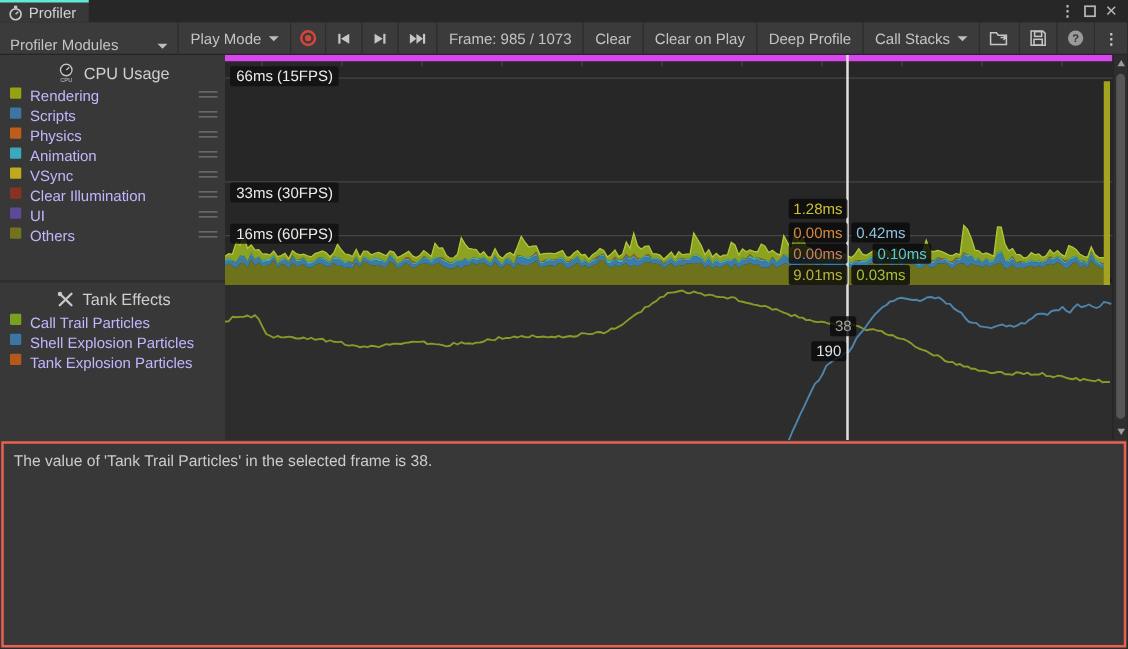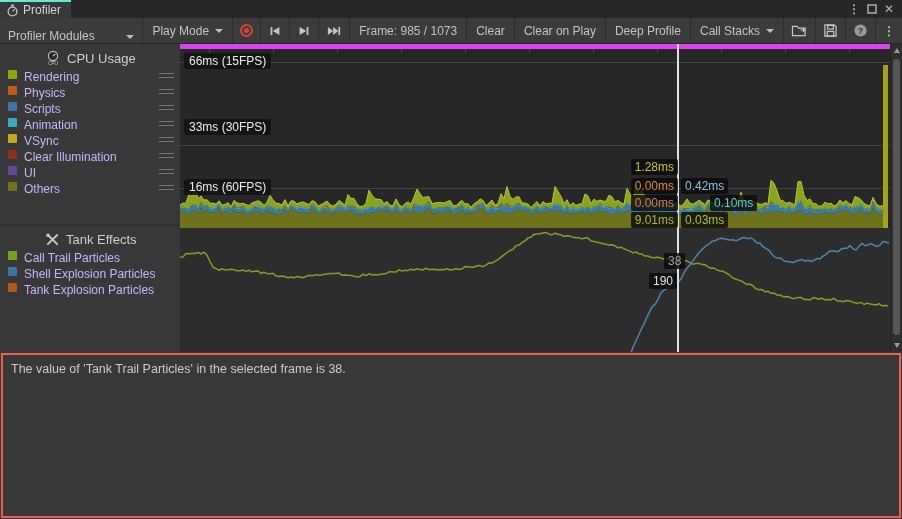--- a/index.html
+++ b/index.html
@@ -167,30 +167,30 @@
         <div class="legend" id="cpu-legend">
             <div class="leg-row">
               <span class="swatch" style="background: rgb(147, 164, 16);"></span>
               <span class="leg-label">Rendering</span>
               <span class="handle">
                 <i></i>
                 <i></i>
               </span>
             </div>
             <div class="leg-row">
+              <span class="swatch" style="background: rgb(61, 118, 164);"></span>
+              <span class="leg-label">Scripts</span>
+              <span class="handle">
+                <i></i>
+                <i></i>
+              </span>
+            </div>
+            <div class="leg-row">
               <span class="swatch" style="background: rgb(192, 92, 28);"></span>
               <span class="leg-label">Physics</span>
-              <span class="handle">
-                <i></i>
-                <i></i>
-              </span>
-            </div>
-            <div class="leg-row">
-              <span class="swatch" style="background: rgb(61, 118, 164);"></span>
-              <span class="leg-label">Scripts</span>
               <span class="handle">
                 <i></i>
                 <i></i>
               </span>
             </div>
             <div class="leg-row">
               <span class="swatch" style="background: rgb(59, 169, 189);"></span>
               <span class="leg-label">Animation</span>
               <span class="handle">
                 <i></i>
@@ -266,21 +266,21 @@
             <path d="M0 160.1L3 159.0L6 160.0L9 160.9L12 156.4L15 155.9L18 160.8L21 154.6L24 158.9L27 156.6L30 160.9L33 159.9L36 159.6L39 156.5L42 162.3L45 159.7L48 158.5L51 162.0L54 156.6L57 160.1L60 160.2L63 158.4L66 162.0L69 161.9L72 160.4L75 157.8L78 158.2L81 160.0L84 162.0L87 158.1L90 158.2L93 159.3L96 162.1L99 160.2L102 163.2L105 157.4L108 162.6L111 157.1L114 158.6L117 160.4L120 158.8L123 159.7L126 160.2L129 161.3L132 155.6L135 158.5L138 163.2L141 161.0L144 159.3L147 159.2L150 162.5L153 162.2L156 159.7L159 157.7L162 158.1L165 161.3L168 157.9L171 157.6L174 159.7L177 160.8L180 162.7L183 161.7L186 159.9L189 160.3L192 158.0L195 160.4L198 158.2L201 159.0L204 158.7L207 157.6L210 160.3L213 161.8L216 156.0L219 160.5L222 162.9L225 158.4L228 159.1L231 162.5L234 157.0L237 156.7L240 157.5L243 158.5L246 156.7L249 155.4L252 161.3L255 161.4L258 159.8L261 159.5L264 160.4L267 158.1L270 158.5L273 161.6L276 161.8L279 158.9L282 156.6L285 161.5L288 159.8L291 162.8L294 160.4L297 158.8L300 155.6L303 155.7L306 161.5L309 161.1L312 158.4L315 160.5L318 160.5L321 156.4L324 159.0L327 156.7L330 159.7L333 158.7L336 156.4L339 156.8L342 159.0L345 158.1L348 159.5L351 163.4L354 160.4L357 158.0L360 161.5L363 159.4L366 159.3L369 159.2L372 159.0L375 155.8L378 156.2L381 158.0L384 161.9L387 157.7L390 162.7L393 159.5L396 161.9L399 161.0L402 159.5L405 160.0L408 158.0L411 162.2L414 158.6L417 159.3L420 157.2L423 158.9L426 158.4L429 160.4L432 159.3L435 161.7L438 157.6L441 160.9L444 159.2L447 155.1L450 156.7L453 160.6L456 157.3L459 158.3L462 157.0L465 157.9L468 157.6L471 158.9L474 161.3L477 159.6L480 160.5L483 160.4L486 160.4L489 160.2L492 161.6L495 158.3L498 160.4L501 163.0L504 160.1L507 161.4L510 160.9L513 160.9L516 158.5L519 156.6L522 159.5L525 162.1L528 155.7L531 158.0L534 162.0L537 156.1L540 162.7L543 159.1L546 158.4L549 159.2L552 159.0L555 163.5L558 161.2L561 157.1L564 161.2L567 161.6L570 157.5L573 159.7L576 158.9L579 161.3L582 162.7L585 158.6L588 159.7L591 155.0L594 156.6L597 155.9L600 159.8L603 158.6L606 161.4L609 158.0L612 161.3L615 160.6L618 154.5L621 152.9L624 159.8L627 160.8L630 158.3L633 162.0L636 161.8L639 161.2L642 161.3L645 160.1L648 161.0L651 160.6L654 161.3L657 159.9L660 157.8L663 159.0L666 156.7L669 159.5L672 162.0L675 159.5L678 157.9L681 156.6L684 160.9L687 160.9L690 162.4L693 154.4L696 160.0L699 162.1L702 163.4L705 161.0L708 162.6L708 165.4L705 164.2L702 165.8L699 164.4L696 162.7L693 158.8L690 165.5L687 163.2L684 165.2L681 160.4L678 161.6L675 165.0L672 165.8L669 162.3L666 160.5L663 162.7L660 162.0L657 162.9L654 164.7L651 163.3L648 165.2L645 163.6L642 164.2L639 165.3L636 165.1L633 165.7L630 162.5L627 165.2L624 165.9L621 161.0L618 161.8L615 162.9L612 164.7L609 162.5L606 164.9L603 162.9L600 163.2L597 161.8L594 164.3L591 161.9L588 161.7L585 163.0L582 165.9L579 163.7L576 161.3L573 162.0L570 161.5L567 164.8L564 165.1L561 161.6L558 164.7L555 165.8L552 163.3L549 161.6L546 161.2L543 162.5L540 165.1L537 159.2L534 165.9L531 161.1L528 158.6L525 164.6L522 162.0L519 161.2L516 161.7L513 165.0L510 163.6L507 165.6L504 162.8L501 165.5L498 164.3L495 161.8L492 165.9L489 163.0L486 164.7L483 164.8L480 164.0L477 162.0L474 164.2L471 162.4L468 161.9L465 162.8L462 162.2L459 163.4L456 163.4L453 164.7L450 161.3L447 162.2L444 163.6L441 165.2L438 161.8L435 164.9L432 165.1L429 165.0L426 162.0L423 163.4L420 161.2L417 162.5L414 162.9L411 165.6L408 161.8L405 165.7L402 161.7L399 163.6L396 165.1L393 163.8L390 165.6L387 162.5L384 165.4L381 161.2L378 161.5L375 162.2L372 161.7L369 161.7L366 163.5L363 162.8L360 164.5L357 161.6L354 163.3L351 165.9L348 162.3L345 162.0L342 161.4L339 160.7L336 160.5L333 163.0L330 163.9L327 163.3L324 164.3L321 161.5L318 162.6L315 164.8L312 162.5L309 165.1L306 163.6L303 158.9L300 159.0L297 162.3L294 163.4L291 164.9L288 163.1L285 164.4L282 160.9L279 163.4L276 165.2L273 165.1L270 161.3L267 161.6L264 164.0L261 163.1L258 163.3L255 164.4L252 164.5L249 159.2L246 161.5L243 163.0L240 162.9L237 163.1L234 161.6L231 165.5L228 162.5L225 161.8L222 165.1L219 164.1L216 160.3L213 164.8L210 162.7L207 161.6L204 161.2L201 162.9L198 160.9L195 163.7L192 162.9L189 166.0L186 163.3L183 165.7L180 165.8L177 165.0L174 163.5L171 160.9L168 162.4L165 163.4L162 161.7L159 162.0L156 162.1L153 164.3L150 165.3L147 162.4L144 161.6L141 164.8L138 165.5L135 161.5L132 159.9L129 164.6L126 164.3L123 162.7L120 163.2L117 163.2L114 161.3L111 159.9L108 164.8L105 161.2L102 165.5L99 164.9L96 165.3L93 163.4L90 163.8L87 161.2L84 164.4L81 164.2L78 162.2L75 161.7L72 162.9L69 165.2L66 165.0L63 162.1L60 163.5L57 163.8L54 161.0L51 165.8L48 162.8L45 162.0L42 165.2L39 159.0L36 162.4L33 163.8L30 163.8L27 160.9L24 163.6L21 158.5L18 165.0L15 161.1L12 161.8L9 165.8L6 163.5L3 161.7L0 163.8Z" fill="#3e7ba5"></path>
             <path d="M0 159.3L3 157.4L6 159.4L9 160.1L12 155.4L15 154.9L18 160.1L21 152.9L24 158.2L27 155.9L30 159.5L33 158.1L36 158.1L39 155.1L42 161.5L45 158.1L48 157.7L51 161.0L54 155.8L57 159.0L60 158.9L63 157.4L66 160.6L69 160.3L72 159.3L75 157.2L78 156.8L81 158.6L84 160.9L87 156.6L90 156.7L93 158.1L96 160.8L99 159.5L102 162.2L105 155.9L108 161.7L111 156.1L114 157.4L117 159.2L120 157.0L123 158.0L126 158.9L129 160.4L132 154.4L135 157.3L138 162.1L141 160.1L144 158.0L147 157.9L150 161.6L153 160.7L156 159.0L159 156.8L162 156.8L165 159.5L168 156.3L171 156.9L174 158.3L177 159.6L180 161.6L183 160.3L186 158.8L189 159.3L192 157.3L195 158.9L198 157.0L201 157.2L204 157.9L207 156.6L210 159.2L213 160.5L216 155.1L219 159.5L222 161.6L225 157.5L228 157.7L231 161.9L234 156.0L237 155.6L240 156.5L243 156.7L246 155.8L249 153.6L252 160.5L255 160.3L258 158.2L261 158.4L264 159.4L267 157.1L270 156.8L273 160.1L276 160.9L279 157.7L282 155.5L285 160.2L288 158.3L291 162.0L294 158.6L297 157.9L300 154.9L303 154.6L306 159.8L309 159.3L312 157.6L315 159.0L318 158.9L321 155.5L324 157.5L327 155.4L330 158.6L333 157.6L336 155.0L339 155.7L342 157.8L345 157.1L348 158.6L351 162.5L354 159.0L357 156.8L360 160.5L363 157.6L366 158.4L369 158.2L372 157.5L375 154.9L378 154.8L381 156.4L384 160.6L387 156.0L390 161.7L393 157.7L396 160.6L399 159.6L402 158.2L405 159.1L408 157.4L411 160.7L414 156.9L417 158.5L420 155.4L423 157.3L426 156.8L429 159.0L432 158.3L435 160.4L438 156.7L441 159.9L444 158.1L447 154.3L450 155.5L453 159.5L456 156.5L459 157.3L462 156.2L465 157.0L468 156.6L471 158.1L474 159.8L477 158.8L480 159.3L483 158.7L486 158.9L489 159.1L492 160.8L495 157.6L498 158.9L501 161.4L504 159.3L507 160.3L510 159.1L513 159.5L516 156.7L519 155.4L522 157.8L525 161.2L528 154.6L531 157.3L534 160.5L537 154.9L540 161.0L543 158.4L546 157.3L549 158.1L552 157.9L555 161.8L558 159.7L561 156.5L564 160.3L567 159.8L570 156.7L573 159.0L576 157.3L579 160.0L582 161.2L585 157.8L588 158.0L591 154.0L594 154.8L597 155.0L600 158.2L603 157.8L606 160.6L609 157.3L612 159.5L615 159.3L618 153.1L621 151.5L624 159.0L627 159.2L630 156.6L633 161.3L636 160.9L639 160.4L642 160.6L645 158.5L648 160.3L651 159.4L654 160.5L657 159.0L660 156.9L663 157.6L666 156.0L669 157.8L672 160.6L675 158.6L678 156.3L681 155.6L684 159.5L687 160.0L690 161.0L693 152.8L696 158.5L699 160.3L702 162.6L705 160.2L708 161.3L708 162.6L705 161.0L702 163.4L699 162.1L696 160.0L693 154.4L690 162.4L687 160.9L684 160.9L681 156.6L678 157.9L675 159.5L672 162.0L669 159.5L666 156.7L663 159.0L660 157.8L657 159.9L654 161.3L651 160.6L648 161.0L645 160.1L642 161.3L639 161.2L636 161.8L633 162.0L630 158.3L627 160.8L624 159.8L621 152.9L618 154.5L615 160.6L612 161.3L609 158.0L606 161.4L603 158.6L600 159.8L597 155.9L594 156.6L591 155.0L588 159.7L585 158.6L582 162.7L579 161.3L576 158.9L573 159.7L570 157.5L567 161.6L564 161.2L561 157.1L558 161.2L555 163.5L552 159.0L549 159.2L546 158.4L543 159.1L540 162.7L537 156.1L534 162.0L531 158.0L528 155.7L525 162.1L522 159.5L519 156.6L516 158.5L513 160.9L510 160.9L507 161.4L504 160.1L501 163.0L498 160.4L495 158.3L492 161.6L489 160.2L486 160.4L483 160.4L480 160.5L477 159.6L474 161.3L471 158.9L468 157.6L465 157.9L462 157.0L459 158.3L456 157.3L453 160.6L450 156.7L447 155.1L444 159.2L441 160.9L438 157.6L435 161.7L432 159.3L429 160.4L426 158.4L423 158.9L420 157.2L417 159.3L414 158.6L411 162.2L408 158.0L405 160.0L402 159.5L399 161.0L396 161.9L393 159.5L390 162.7L387 157.7L384 161.9L381 158.0L378 156.2L375 155.8L372 159.0L369 159.2L366 159.3L363 159.4L360 161.5L357 158.0L354 160.4L351 163.4L348 159.5L345 158.1L342 159.0L339 156.8L336 156.4L333 158.7L330 159.7L327 156.7L324 159.0L321 156.4L318 160.5L315 160.5L312 158.4L309 161.1L306 161.5L303 155.7L300 155.6L297 158.8L294 160.4L291 162.8L288 159.8L285 161.5L282 156.6L279 158.9L276 161.8L273 161.6L270 158.5L267 158.1L264 160.4L261 159.5L258 159.8L255 161.4L252 161.3L249 155.4L246 156.7L243 158.5L240 157.5L237 156.7L234 157.0L231 162.5L228 159.1L225 158.4L222 162.9L219 160.5L216 156.0L213 161.8L210 160.3L207 157.6L204 158.7L201 159.0L198 158.2L195 160.4L192 158.0L189 160.3L186 159.9L183 161.7L180 162.7L177 160.8L174 159.7L171 157.6L168 157.9L165 161.3L162 158.1L159 157.7L156 159.7L153 162.2L150 162.5L147 159.2L144 159.3L141 161.0L138 163.2L135 158.5L132 155.6L129 161.3L126 160.2L123 159.7L120 158.8L117 160.4L114 158.6L111 157.1L108 162.6L105 157.4L102 163.2L99 160.2L96 162.1L93 159.3L90 158.2L87 158.1L84 162.0L81 160.0L78 158.2L75 157.8L72 160.4L69 161.9L66 162.0L63 158.4L60 160.2L57 160.1L54 156.6L51 162.0L48 158.5L45 159.7L42 162.3L39 156.5L36 159.6L33 159.9L30 160.9L27 156.6L24 158.9L21 154.6L18 160.8L15 155.9L12 156.4L9 160.9L6 160.0L3 159.0L0 160.1Z" fill="#3fafc2"></path>
             <path d="M0 159.3L3 157.4L6 159.4L9 160.1L12 155.4L15 154.9L18 160.1L21 152.7L24 158.2L27 155.9L30 159.5L33 158.1L36 158.1L39 155.1L42 161.5L45 158.1L48 157.7L51 160.5L54 154.9L57 159.0L60 158.3L63 156.9L66 160.6L69 160.3L72 159.3L75 156.9L78 156.8L81 158.6L84 160.8L87 156.2L90 156.7L93 158.1L96 160.8L99 159.5L102 161.0L105 155.9L108 161.7L111 156.1L114 157.4L117 159.2L120 157.0L123 158.0L126 158.9L129 160.4L132 154.4L135 157.3L138 162.1L141 160.1L144 157.2L147 156.6L150 160.0L153 160.7L156 159.0L159 156.0L162 156.8L165 159.5L168 156.3L171 156.9L174 156.7L177 159.6L180 160.8L183 160.3L186 158.8L189 159.3L192 157.3L195 158.9L198 157.0L201 157.2L204 157.9L207 156.6L210 159.2L213 160.5L216 155.1L219 159.5L222 161.6L225 157.5L228 157.7L231 161.9L234 154.8L237 155.6L240 156.5L243 156.7L246 155.3L249 152.1L252 160.5L255 159.4L258 158.2L261 158.4L264 158.7L267 157.1L270 156.8L273 160.1L276 159.6L279 157.7L282 155.5L285 160.2L288 158.3L291 161.8L294 158.6L297 156.5L300 154.9L303 154.0L306 159.8L309 159.3L312 156.2L315 159.0L318 158.1L321 154.2L324 156.9L327 153.9L330 157.1L333 157.6L336 155.0L339 154.2L342 157.8L345 157.1L348 158.6L351 161.3L354 159.0L357 156.8L360 160.5L363 157.6L366 157.4L369 158.2L372 157.5L375 154.9L378 154.8L381 156.4L384 160.6L387 156.0L390 161.7L393 157.7L396 160.6L399 159.6L402 158.2L405 159.1L408 157.4L411 160.7L414 156.9L417 157.7L420 154.2L423 157.3L426 156.8L429 157.8L432 158.3L435 160.4L438 156.1L441 159.9L444 158.1L447 154.2L450 155.5L453 159.5L456 156.5L459 157.3L462 156.2L465 157.0L468 156.6L471 158.1L474 159.1L477 158.8L480 159.3L483 158.7L486 158.9L489 159.1L492 160.7L495 157.6L498 158.9L501 161.4L504 159.3L507 159.1L510 159.1L513 159.5L516 156.7L519 155.4L522 157.8L525 161.2L528 154.6L531 157.2L534 160.5L537 154.9L540 161.0L543 157.5L546 157.3L549 157.8L552 157.9L555 161.8L558 158.2L561 156.5L564 158.7L567 159.3L570 156.7L573 157.4L576 157.3L579 160.0L582 159.8L585 156.7L588 158.0L591 152.5L594 154.8L597 155.0L600 158.2L603 157.8L606 160.6L609 157.3L612 159.5L615 159.3L618 153.1L621 151.5L624 159.0L627 159.2L630 155.8L633 161.0L636 159.9L639 160.4L642 160.6L645 158.5L648 160.3L651 159.4L654 160.5L657 159.0L660 156.0L663 157.6L666 156.0L669 157.8L672 159.1L675 158.5L678 156.3L681 155.6L684 159.5L687 159.5L690 161.0L693 152.0L696 158.5L699 160.3L702 161.5L705 160.2L708 161.3L708 161.3L705 160.2L702 162.6L699 160.3L696 158.5L693 152.8L690 161.0L687 160.0L684 159.5L681 155.6L678 156.3L675 158.6L672 160.6L669 157.8L666 156.0L663 157.6L660 156.9L657 159.0L654 160.5L651 159.4L648 160.3L645 158.5L642 160.6L639 160.4L636 160.9L633 161.3L630 156.6L627 159.2L624 159.0L621 151.5L618 153.1L615 159.3L612 159.5L609 157.3L606 160.6L603 157.8L600 158.2L597 155.0L594 154.8L591 154.0L588 158.0L585 157.8L582 161.2L579 160.0L576 157.3L573 159.0L570 156.7L567 159.8L564 160.3L561 156.5L558 159.7L555 161.8L552 157.9L549 158.1L546 157.3L543 158.4L540 161.0L537 154.9L534 160.5L531 157.3L528 154.6L525 161.2L522 157.8L519 155.4L516 156.7L513 159.5L510 159.1L507 160.3L504 159.3L501 161.4L498 158.9L495 157.6L492 160.8L489 159.1L486 158.9L483 158.7L480 159.3L477 158.8L474 159.8L471 158.1L468 156.6L465 157.0L462 156.2L459 157.3L456 156.5L453 159.5L450 155.5L447 154.3L444 158.1L441 159.9L438 156.7L435 160.4L432 158.3L429 159.0L426 156.8L423 157.3L420 155.4L417 158.5L414 156.9L411 160.7L408 157.4L405 159.1L402 158.2L399 159.6L396 160.6L393 157.7L390 161.7L387 156.0L384 160.6L381 156.4L378 154.8L375 154.9L372 157.5L369 158.2L366 158.4L363 157.6L360 160.5L357 156.8L354 159.0L351 162.5L348 158.6L345 157.1L342 157.8L339 155.7L336 155.0L333 157.6L330 158.6L327 155.4L324 157.5L321 155.5L318 158.9L315 159.0L312 157.6L309 159.3L306 159.8L303 154.6L300 154.9L297 157.9L294 158.6L291 162.0L288 158.3L285 160.2L282 155.5L279 157.7L276 160.9L273 160.1L270 156.8L267 157.1L264 159.4L261 158.4L258 158.2L255 160.3L252 160.5L249 153.6L246 155.8L243 156.7L240 156.5L237 155.6L234 156.0L231 161.9L228 157.7L225 157.5L222 161.6L219 159.5L216 155.1L213 160.5L210 159.2L207 156.6L204 157.9L201 157.2L198 157.0L195 158.9L192 157.3L189 159.3L186 158.8L183 160.3L180 161.6L177 159.6L174 158.3L171 156.9L168 156.3L165 159.5L162 156.8L159 156.8L156 159.0L153 160.7L150 161.6L147 157.9L144 158.0L141 160.1L138 162.1L135 157.3L132 154.4L129 160.4L126 158.9L123 158.0L120 157.0L117 159.2L114 157.4L111 156.1L108 161.7L105 155.9L102 162.2L99 159.5L96 160.8L93 158.1L90 156.7L87 156.6L84 160.9L81 158.6L78 156.8L75 157.2L72 159.3L69 160.3L66 160.6L63 157.4L60 158.9L57 159.0L54 155.8L51 161.0L48 157.7L45 158.1L42 161.5L39 155.1L36 158.1L33 158.1L30 159.5L27 155.9L24 158.2L21 152.9L18 160.1L15 154.9L12 155.4L9 160.1L6 159.4L3 157.4L0 159.3Z" fill="#b35a1a"></path>
             <path d="M0 156.0L3 154.0L6 154.4L9 144.7L12 147.2L15 139.1L18 149.6L21 146.9L24 151.1L27 150.7L30 154.3L33 154.1L36 155.1L39 151.8L42 156.3L45 155.5L48 153.7L51 157.9L54 151.5L57 153.8L60 154.9L63 154.3L66 155.6L69 156.5L72 153.9L75 152.9L78 151.7L81 153.3L84 156.4L87 153.3L90 146.4L93 150.7L96 154.2L99 154.6L102 156.2L105 150.6L108 157.0L111 151.9L114 152.0L117 155.0L120 153.6L123 152.9L126 154.3L129 155.6L132 151.7L135 152.7L138 157.1L141 155.7L144 153.9L147 152.0L150 155.7L153 157.1L156 155.2L159 151.4L162 153.7L165 156.2L168 145.6L171 149.5L174 149.4L177 155.1L180 157.5L183 157.2L186 154.3L189 141.1L192 146.3L195 149.7L198 150.3L201 150.6L204 154.7L207 152.4L210 156.4L213 156.6L216 149.9L219 155.4L222 157.8L225 154.5L228 152.9L231 155.2L234 148.1L237 140.1L240 144.8L243 148.6L246 147.9L249 147.8L252 154.6L255 153.9L258 153.6L261 153.6L264 154.0L267 152.7L270 151.4L273 156.4L276 156.8L279 153.6L282 151.4L285 155.0L288 154.6L291 158.3L294 154.8L297 152.9L300 149.8L303 151.4L306 156.6L309 154.1L312 151.0L315 156.3L318 154.5L321 144.7L324 149.7L327 137.5L330 147.5L333 150.4L336 148.0L339 147.8L342 153.9L345 154.1L348 155.1L351 158.4L354 155.6L357 152.5L360 156.9L363 152.4L366 154.9L369 154.2L372 154.2L375 137.4L378 142.4L381 147.4L384 154.7L387 150.7L390 156.6L393 153.7L396 156.4L399 155.1L402 154.8L405 144.9L408 147.0L411 154.8L414 150.1L417 152.4L420 151.0L423 152.1L426 152.4L429 146.2L432 147.9L435 153.0L438 151.3L441 153.7L444 155.0L447 139.5L450 145.1L453 151.8L456 135.7L459 145.0L462 141.0L465 148.5L468 149.4L471 152.9L474 153.2L477 155.1L480 154.6L483 153.7L486 154.7L489 153.9L492 156.9L495 154.1L498 155.4L501 157.1L504 154.5L507 149.9L510 154.3L513 155.2L516 153.4L519 151.3L522 153.3L525 155.8L528 150.9L531 152.3L534 156.0L537 150.0L540 156.8L543 154.6L546 154.0L549 152.5L552 153.7L555 157.0L558 152.9L561 143.2L564 151.6L567 152.2L570 151.4L573 152.1L576 153.5L579 155.1L582 155.4L585 153.7L588 154.9L591 131.3L594 134.4L597 141.5L600 151.0L603 151.7L606 154.3L609 153.3L612 154.5L615 156.0L618 132.5L621 132.6L624 146.3L627 151.6L630 149.9L633 154.6L636 154.7L639 157.4L642 156.7L645 153.1L648 154.9L651 154.1L654 157.0L657 155.5L660 150.8L663 153.9L666 151.5L669 154.5L672 156.0L675 147.5L678 148.7L681 150.7L684 154.5L687 156.0L690 156.8L693 148.4L696 154.6L699 157.0L702 157.0L705 157.0L708 158.2L708 161.3L705 160.2L702 161.5L699 160.3L696 158.5L693 152.0L690 161.0L687 159.5L684 159.5L681 155.6L678 156.3L675 158.5L672 159.1L669 157.8L666 156.0L663 157.6L660 156.0L657 159.0L654 160.5L651 159.4L648 160.3L645 158.5L642 160.6L639 160.4L636 159.9L633 161.0L630 155.8L627 159.2L624 159.0L621 151.5L618 153.1L615 159.3L612 159.5L609 157.3L606 160.6L603 157.8L600 158.2L597 155.0L594 154.8L591 152.5L588 158.0L585 156.7L582 159.8L579 160.0L576 157.3L573 157.4L570 156.7L567 159.3L564 158.7L561 156.5L558 158.2L555 161.8L552 157.9L549 157.8L546 157.3L543 157.5L540 161.0L537 154.9L534 160.5L531 157.2L528 154.6L525 161.2L522 157.8L519 155.4L516 156.7L513 159.5L510 159.1L507 159.1L504 159.3L501 161.4L498 158.9L495 157.6L492 160.7L489 159.1L486 158.9L483 158.7L480 159.3L477 158.8L474 159.1L471 158.1L468 156.6L465 157.0L462 156.2L459 157.3L456 156.5L453 159.5L450 155.5L447 154.2L444 158.1L441 159.9L438 156.1L435 160.4L432 158.3L429 157.8L426 156.8L423 157.3L420 154.2L417 157.7L414 156.9L411 160.7L408 157.4L405 159.1L402 158.2L399 159.6L396 160.6L393 157.7L390 161.7L387 156.0L384 160.6L381 156.4L378 154.8L375 154.9L372 157.5L369 158.2L366 157.4L363 157.6L360 160.5L357 156.8L354 159.0L351 161.3L348 158.6L345 157.1L342 157.8L339 154.2L336 155.0L333 157.6L330 157.1L327 153.9L324 156.9L321 154.2L318 158.1L315 159.0L312 156.2L309 159.3L306 159.8L303 154.0L300 154.9L297 156.5L294 158.6L291 161.8L288 158.3L285 160.2L282 155.5L279 157.7L276 159.6L273 160.1L270 156.8L267 157.1L264 158.7L261 158.4L258 158.2L255 159.4L252 160.5L249 152.1L246 155.3L243 156.7L240 156.5L237 155.6L234 154.8L231 161.9L228 157.7L225 157.5L222 161.6L219 159.5L216 155.1L213 160.5L210 159.2L207 156.6L204 157.9L201 157.2L198 157.0L195 158.9L192 157.3L189 159.3L186 158.8L183 160.3L180 160.8L177 159.6L174 156.7L171 156.9L168 156.3L165 159.5L162 156.8L159 156.0L156 159.0L153 160.7L150 160.0L147 156.6L144 157.2L141 160.1L138 162.1L135 157.3L132 154.4L129 160.4L126 158.9L123 158.0L120 157.0L117 159.2L114 157.4L111 156.1L108 161.7L105 155.9L102 161.0L99 159.5L96 160.8L93 158.1L90 156.7L87 156.2L84 160.8L81 158.6L78 156.8L75 156.9L72 159.3L69 160.3L66 160.6L63 156.9L60 158.3L57 159.0L54 154.9L51 160.5L48 157.7L45 158.1L42 161.5L39 155.1L36 158.1L33 158.1L30 159.5L27 155.9L24 158.2L21 152.7L18 160.1L15 154.9L12 155.4L9 160.1L6 159.4L3 157.4L0 159.3Z" fill="#8ca321"></path>
             <path d="M0 156.0L3 154.0L6 154.4L9 144.7L12 147.2L15 139.1L18 149.6L21 146.9L24 151.1L27 150.7L30 154.3L33 154.1L36 155.1L39 151.8L42 156.3L45 155.5L48 153.7L51 157.9L54 151.5L57 153.8L60 154.9L63 154.3L66 155.6L69 156.5L72 153.9L75 152.9L78 151.7L81 153.3L84 156.4L87 153.3L90 146.4L93 150.7L96 154.2L99 154.6L102 156.2L105 150.6L108 157.0L111 151.9L114 152.0L117 155.0L120 153.6L123 152.9L126 154.3L129 155.6L132 151.7L135 152.7L138 157.1L141 155.7L144 153.9L147 152.0L150 155.7L153 157.1L156 155.2L159 151.4L162 153.7L165 156.2L168 145.6L171 149.5L174 149.4L177 155.1L180 157.5L183 157.2L186 154.3L189 141.1L192 146.3L195 149.7L198 150.3L201 150.6L204 154.7L207 152.4L210 156.4L213 156.6L216 149.9L219 155.4L222 157.8L225 154.5L228 152.9L231 155.2L234 148.1L237 140.1L240 144.8L243 148.6L246 147.9L249 147.8L252 154.6L255 153.9L258 153.6L261 153.6L264 154.0L267 152.7L270 151.4L273 156.4L276 156.8L279 153.6L282 151.4L285 155.0L288 154.6L291 158.3L294 154.8L297 152.9L300 149.8L303 151.4L306 156.6L309 154.1L312 151.0L315 156.3L318 154.5L321 144.7L324 149.7L327 137.5L330 147.5L333 150.4L336 148.0L339 147.8L342 153.9L345 154.1L348 155.1L351 158.4L354 155.6L357 152.5L360 156.9L363 152.4L366 154.9L369 154.2L372 154.2L375 137.4L378 142.4L381 147.4L384 154.7L387 150.7L390 156.6L393 153.7L396 156.4L399 155.1L402 154.8L405 144.9L408 147.0L411 154.8L414 150.1L417 152.4L420 151.0L423 152.1L426 152.4L429 146.2L432 147.9L435 153.0L438 151.3L441 153.7L444 155.0L447 139.5L450 145.1L453 151.8L456 135.7L459 145.0L462 141.0L465 148.5L468 149.4L471 152.9L474 153.2L477 155.1L480 154.6L483 153.7L486 154.7L489 153.9L492 156.9L495 154.1L498 155.4L501 157.1L504 154.5L507 149.9L510 154.3L513 155.2L516 153.4L519 151.3L522 153.3L525 155.8L528 150.9L531 152.3L534 156.0L537 150.0L540 156.8L543 154.6L546 154.0L549 152.5L552 153.7L555 157.0L558 152.9L561 143.2L564 151.6L567 152.2L570 151.4L573 152.1L576 153.5L579 155.1L582 155.4L585 153.7L588 154.9L591 131.3L594 134.4L597 141.5L600 151.0L603 151.7L606 154.3L609 153.3L612 154.5L615 156.0L618 132.5L621 132.6L624 146.3L627 151.6L630 149.9L633 154.6L636 154.7L639 157.4L642 156.7L645 153.1L648 154.9L651 154.1L654 157.0L657 155.5L660 150.8L663 153.9L666 151.5L669 154.5L672 156.0L675 147.5L678 148.7L681 150.7L684 154.5L687 156.0L690 156.8L693 148.4L696 154.6L699 157.0L702 157.0L705 157.0L708 158.2" fill="none" stroke="#b3c93a" stroke-width="1"></path>
             <rect x="703" y="16" width="5" height="163" fill="#a3a31e"></rect>
           </svg>
       <div class="gridline" style="top: 13px;"></div>
           <div class="grid-label" style="top: 4px;">66ms (15FPS)</div>
           <div class="gridline" style="top: 96px;"></div>
-          <div class="grid-label" style="top: 70px;">33ms (30FPS)</div>
+          <div class="grid-label" style="top: 97px;">33ms (30FPS)</div>
           <div class="gridline" style="top: 139px;"></div>
           <div class="grid-label" style="top: 130px;">16ms (60FPS)</div>
           <div class="tick" style="left: 29px;"></div>
           <div class="tick" style="left: 93px;"></div>
           <div class="tick" style="left: 157px;"></div>
           <div class="tick" style="left: 221px;"></div>
           <div class="tick" style="left: 285px;"></div>
           <div class="tick" style="left: 349px;"></div>
           <div class="tick" style="left: 413px;"></div>
           <div class="tick" style="left: 477px;"></div>
@@ -296,21 +296,21 @@
           </svg>
       <span class="ms-label" style="color: #a3a3a3; left: 484px; top: 27px;">38</span>
           <span class="ms-label" style="color: rgb(220, 226, 232); right: 213px; top: 47px;">190</span>
         </div>
       <div class="selection-line"></div>
     <span class="ms-label" style="color: rgb(206, 194, 46); right: 212px; top: 115px;">1.28ms</span>
         <span class="ms-label" style="color: rgb(217, 138, 62); right: 212px; top: 134px;">0.00ms</span>
         <span class="ms-label" style="color: rgb(205, 127, 109); right: 212px; top: 151px;">0.00ms</span>
         <span class="ms-label" style="color: rgb(181, 181, 66); right: 212px; top: 168px;">9.01ms</span>
         <span class="ms-label" style="color: rgb(143, 195, 227); left: 501px; top: 134px;">0.42ms</span>
-        <span class="ms-label" style="color: rgb(89, 203, 220); left: 530px; top: 151px;">0.10ms</span>
+        <span class="ms-label" style="color: rgb(89, 203, 220); left: 518px; top: 151px;">0.10ms</span>
         <span class="ms-label" style="color: rgb(168, 192, 67); left: 501px; top: 168px;">0.03ms</span>
       </div>
 
     <div class="vscroll">
       <div class="arr up">
           <span class="tri-up"></span>
         </div>
       <div class="thumb"></div>
       <div class="arr down">
           <span class="tri-down"></span>

